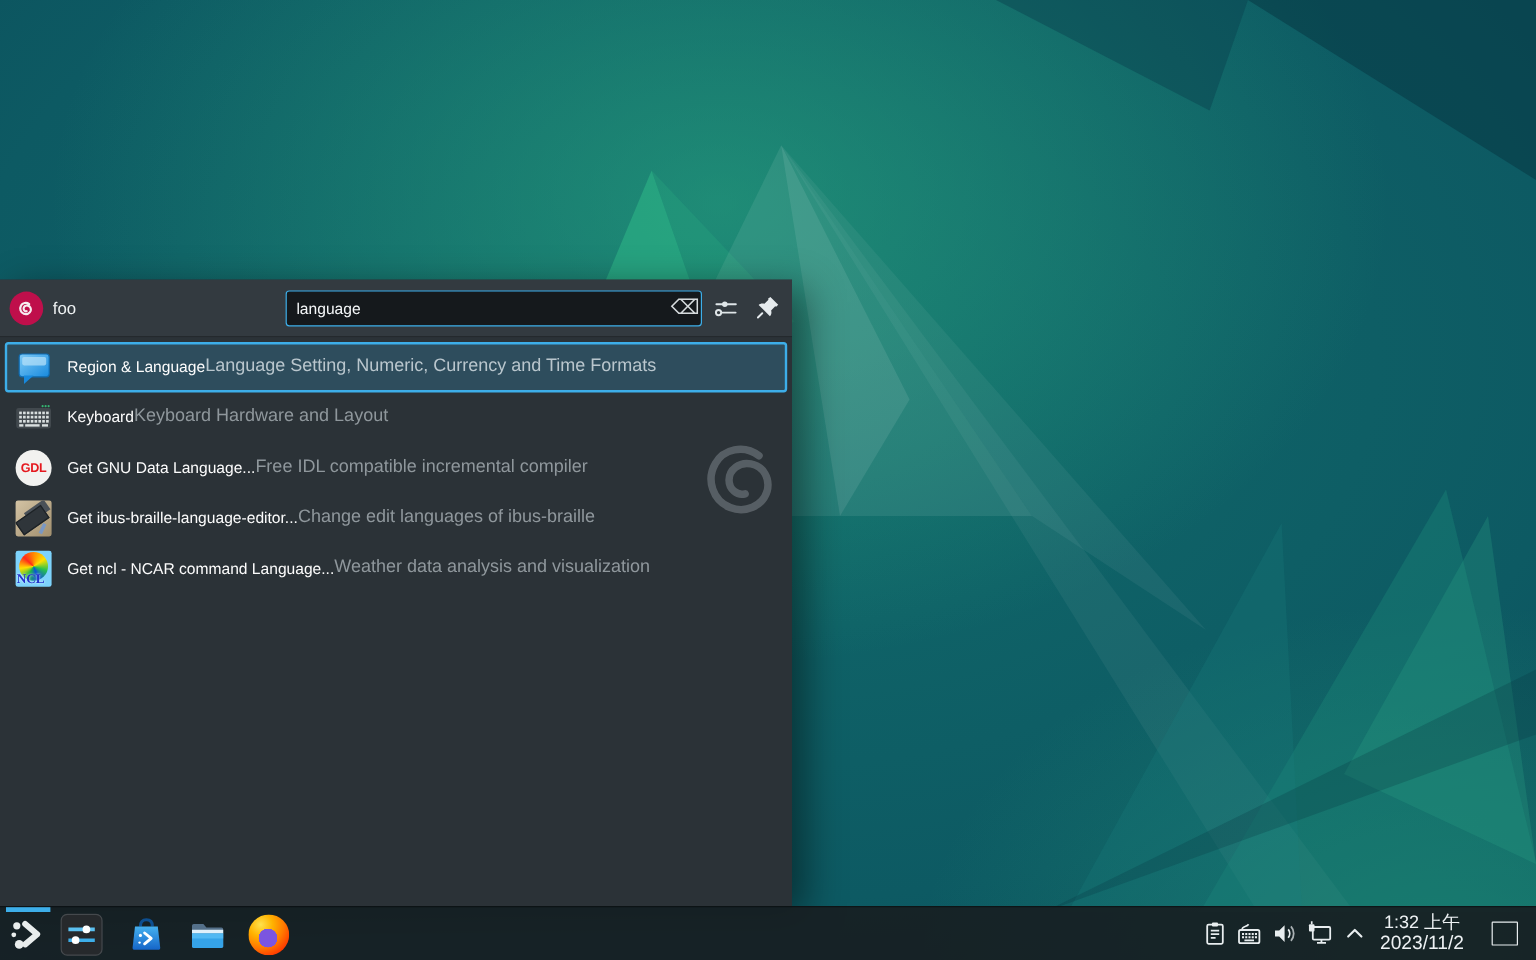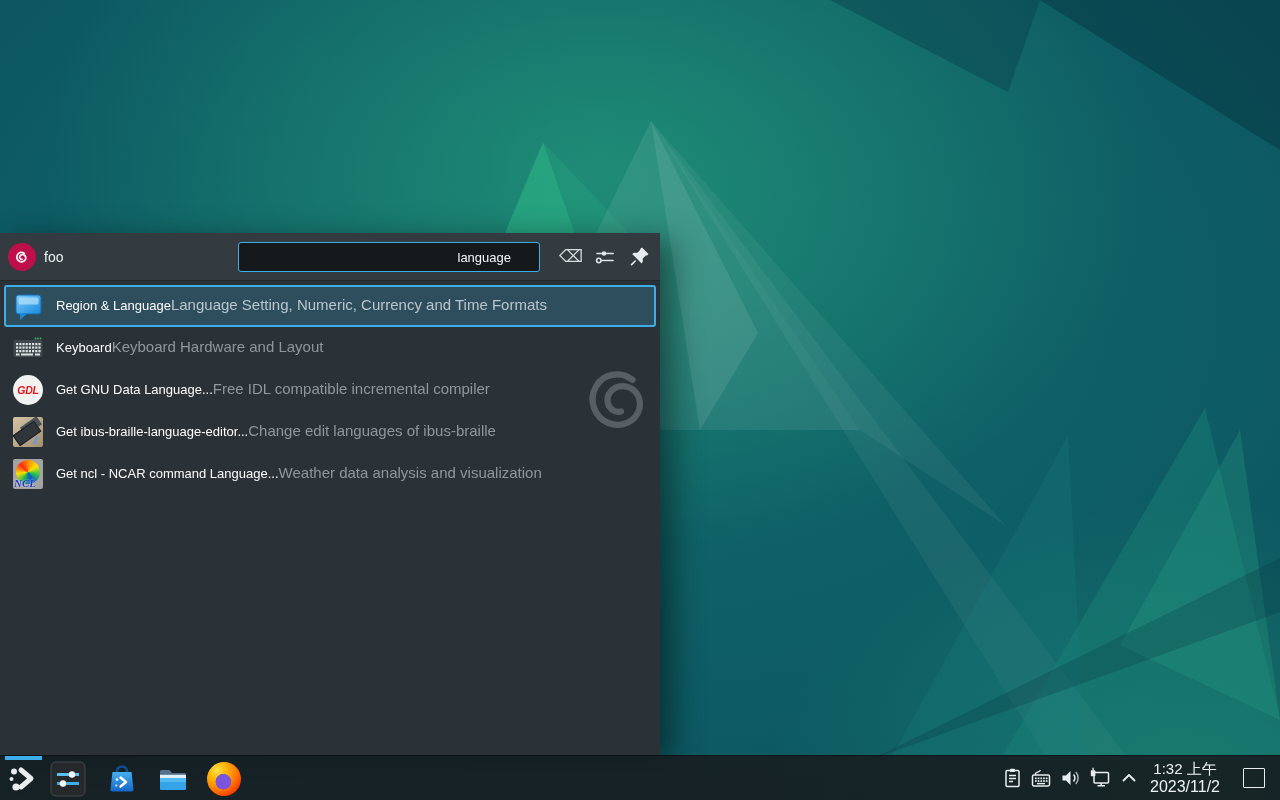--- a/index.html
+++ b/index.html
@@ -17,56 +17,56 @@
 
   
   .launcher{position:absolute;left:0;top:233px;width:660px;height:522px;
     background:#2b3237;box-shadow:12px 8px 30px rgba(0,0,0,.45);overflow:hidden;}
   .launcher-header{position:absolute;left:0;top:0;width:660px;height:48px;background:#333a40;
     border-bottom:1px solid #24292d;}
   .avatar{position:absolute;left:8px;top:10px;width:28px;height:28px;border-radius:50%;
     background:#bf0f4b;display:flex;align-items:center;justify-content:center;}
   .user-name{position:absolute;left:44px;top:0;height:48px;line-height:48px;
     font-size:14px;color:#eef1f2;}
-  .search-box{position:absolute;left:238px;top:9px;width:302px;height:30px;
+  .search-box{position:absolute;left:238px;top:9px;width:347px;height:30px;
     background:#15191c;border:1.5px solid #3daee9;border-radius:3px;color:#f5f8f9;
-    font-size:13px;padding:0 28px 0 8px;outline:none;font-family:inherit;text-align:right;}
+    font-size:13px;padding:0 28px 0 8px;outline:none;font-family:inherit;}
   .clear-btn{position:absolute;left:558px;top:9px;width:26px;height:30px;border:none;background:none;
     color:#d6dbdd;font-size:17px;line-height:30px;text-align:center;padding:0;cursor:pointer;}
   .hdr-btn{position:absolute;top:12px;width:26px;height:24px;border:none;background:none;padding:0;cursor:pointer;}
   .hdr-btn.cfg{left:592px;}
   .hdr-btn.pin{left:627px;}
 
   .debian-watermark{position:absolute;left:572px;top:118px;width:96px;height:96px;opacity:.45;}
 
   
   .results{position:absolute;left:4px;top:52px;width:652px;}
   .result-row{position:relative;height:42px;display:flex;align-items:center;gap:12px;
     padding-left:6px;border:2px solid transparent;border-radius:3px;cursor:pointer;}
   .result-row.selected{border-color:#3daee9;background:rgba(61,174,233,.22);}
   .r-icon{width:32px;height:32px;flex:none;position:relative;display:flex;
-    align-items:center;justify-content:center;font-style:italic;}
+    align-items:center;justify-content:center;}
   .r-text{display:flex;flex-direction:row;justify-content:center;}
   .r-title{font-size:13px;color:#fcfcfc;line-height:16px;}
   .r-sub{font-size:15px;color:#8f979c;line-height:14px;}
   .result-row.selected .r-sub{color:#b9c6cd;}
 
   
   .gdl-badge{width:30px;height:30px;border-radius:50%;background:#f2f2f0;display:flex;
     align-items:center;justify-content:center;font-weight:bold;font-size:10.5px;color:#e5191f;
     letter-spacing:-.3px;}
   .braille-art{width:30px;height:30px;background:linear-gradient(135deg,#d3c3a4,#a2906f);
     position:relative;overflow:hidden;border-radius:2px;}
   .br-slate{position:absolute;width:26px;height:13px;background:#2f353a;
     transform:rotate(-35deg);left:1px;top:10px;border:1px solid #1d2226;}
   .br-slate2{position:absolute;width:20px;height:10px;background:#4a5158;
     transform:rotate(-35deg);left:8px;top:4px;}
   .br-stylus{position:absolute;width:3px;height:9px;background:#7a98c4;left:21px;top:19px;
     transform:rotate(25deg);}
-  .ncl-art{width:30px;height:30px;background:#a3a3a3;position:relative;border-radius:2px;overflow:hidden;}
+  .ncl-art{width:30px;height:30px;background:#7dd3fc;position:relative;border-radius:2px;overflow:hidden;}
   .ncl-globe{position:absolute;left:3px;top:1px;width:24px;height:24px;border-radius:50%;
     background:conic-gradient(from 210deg,#1cb54a,#ffe000,#ff2a1a,#ff9000,#ffe000,#28c24e,#0a52d6,#1cb54a);}
   .ncl-text{position:absolute;left:1px;bottom:0;font-family:"Liberation Serif",serif;
     font-weight:bold;font-size:11px;color:#2233cc;text-shadow:0 0 2px #fff;}
 
   
   .taskbar{position:absolute;left:0;top:755px;width:1280px;height:45px;
     background:rgba(23,29,32,.9);border-top:1px solid rgba(0,0,0,.4);}
   .task-btn{position:absolute;top:5px;width:36px;height:36px;border:none;background:none;
     padding:0;cursor:pointer;}

